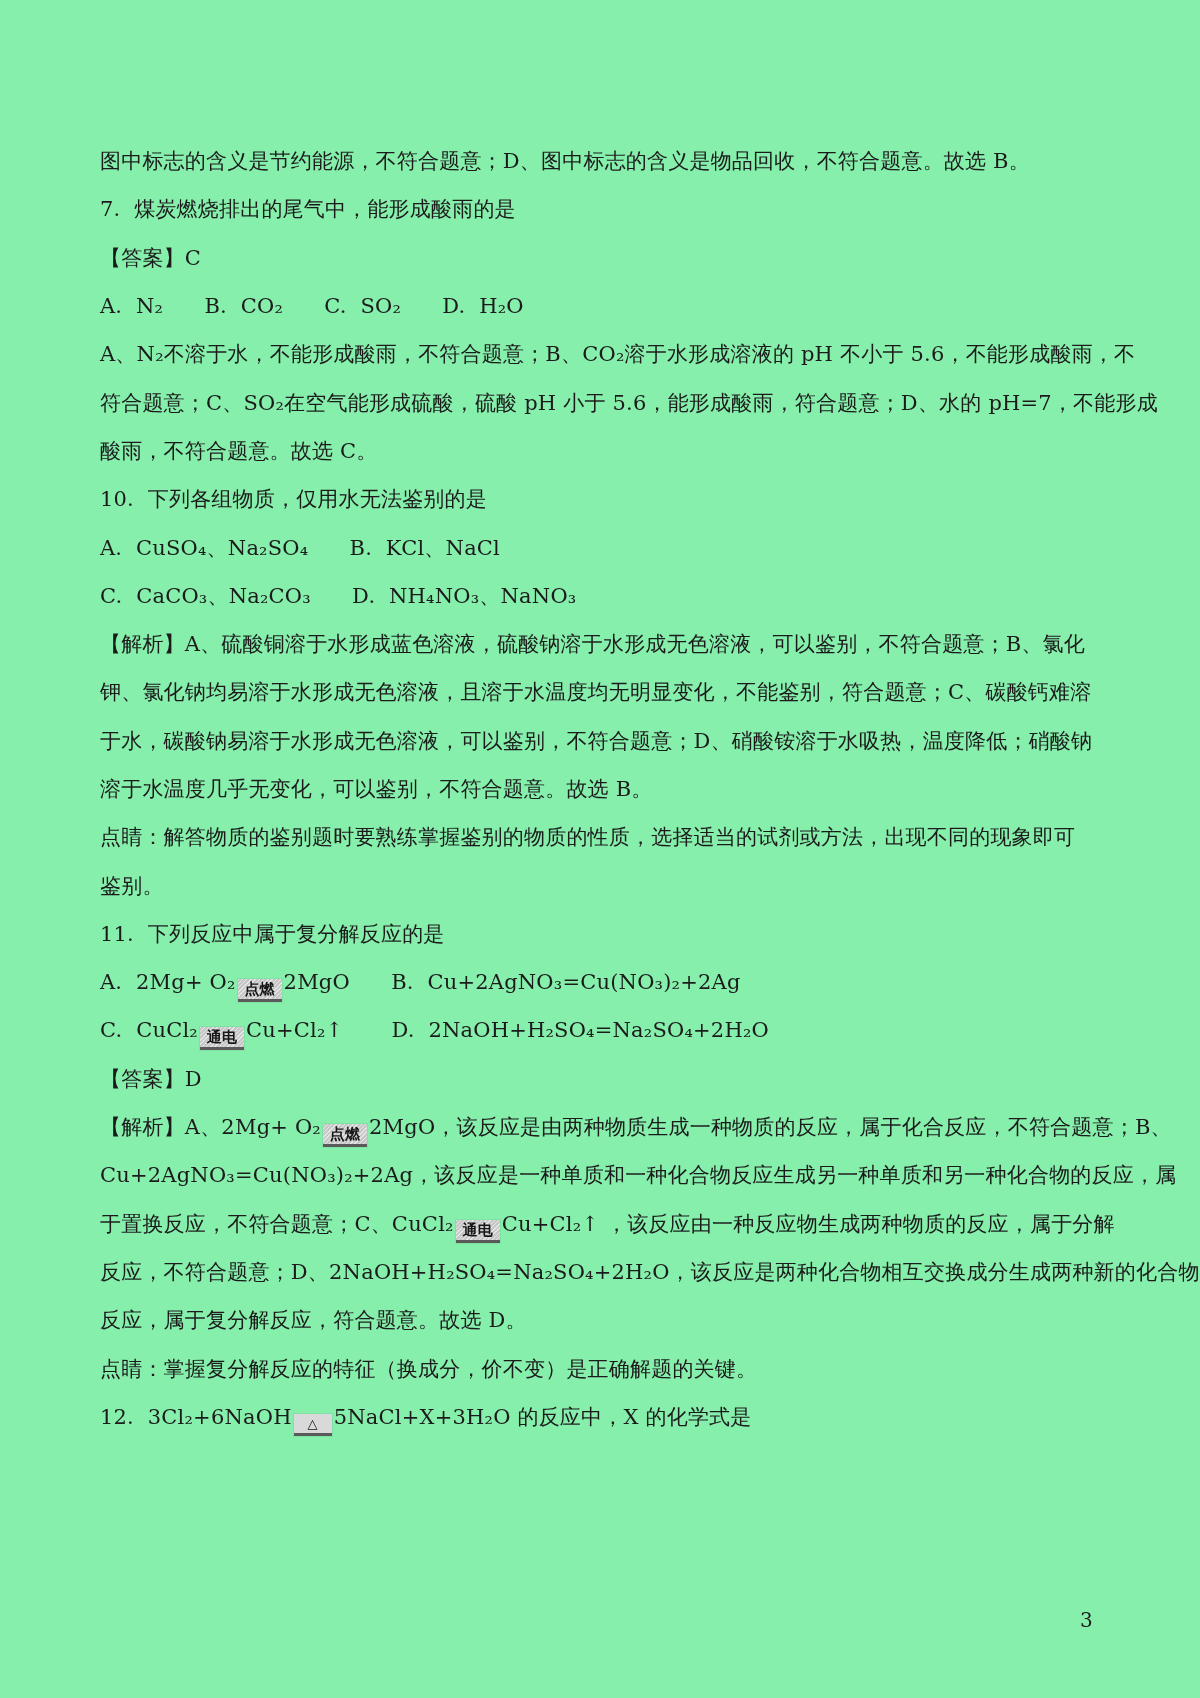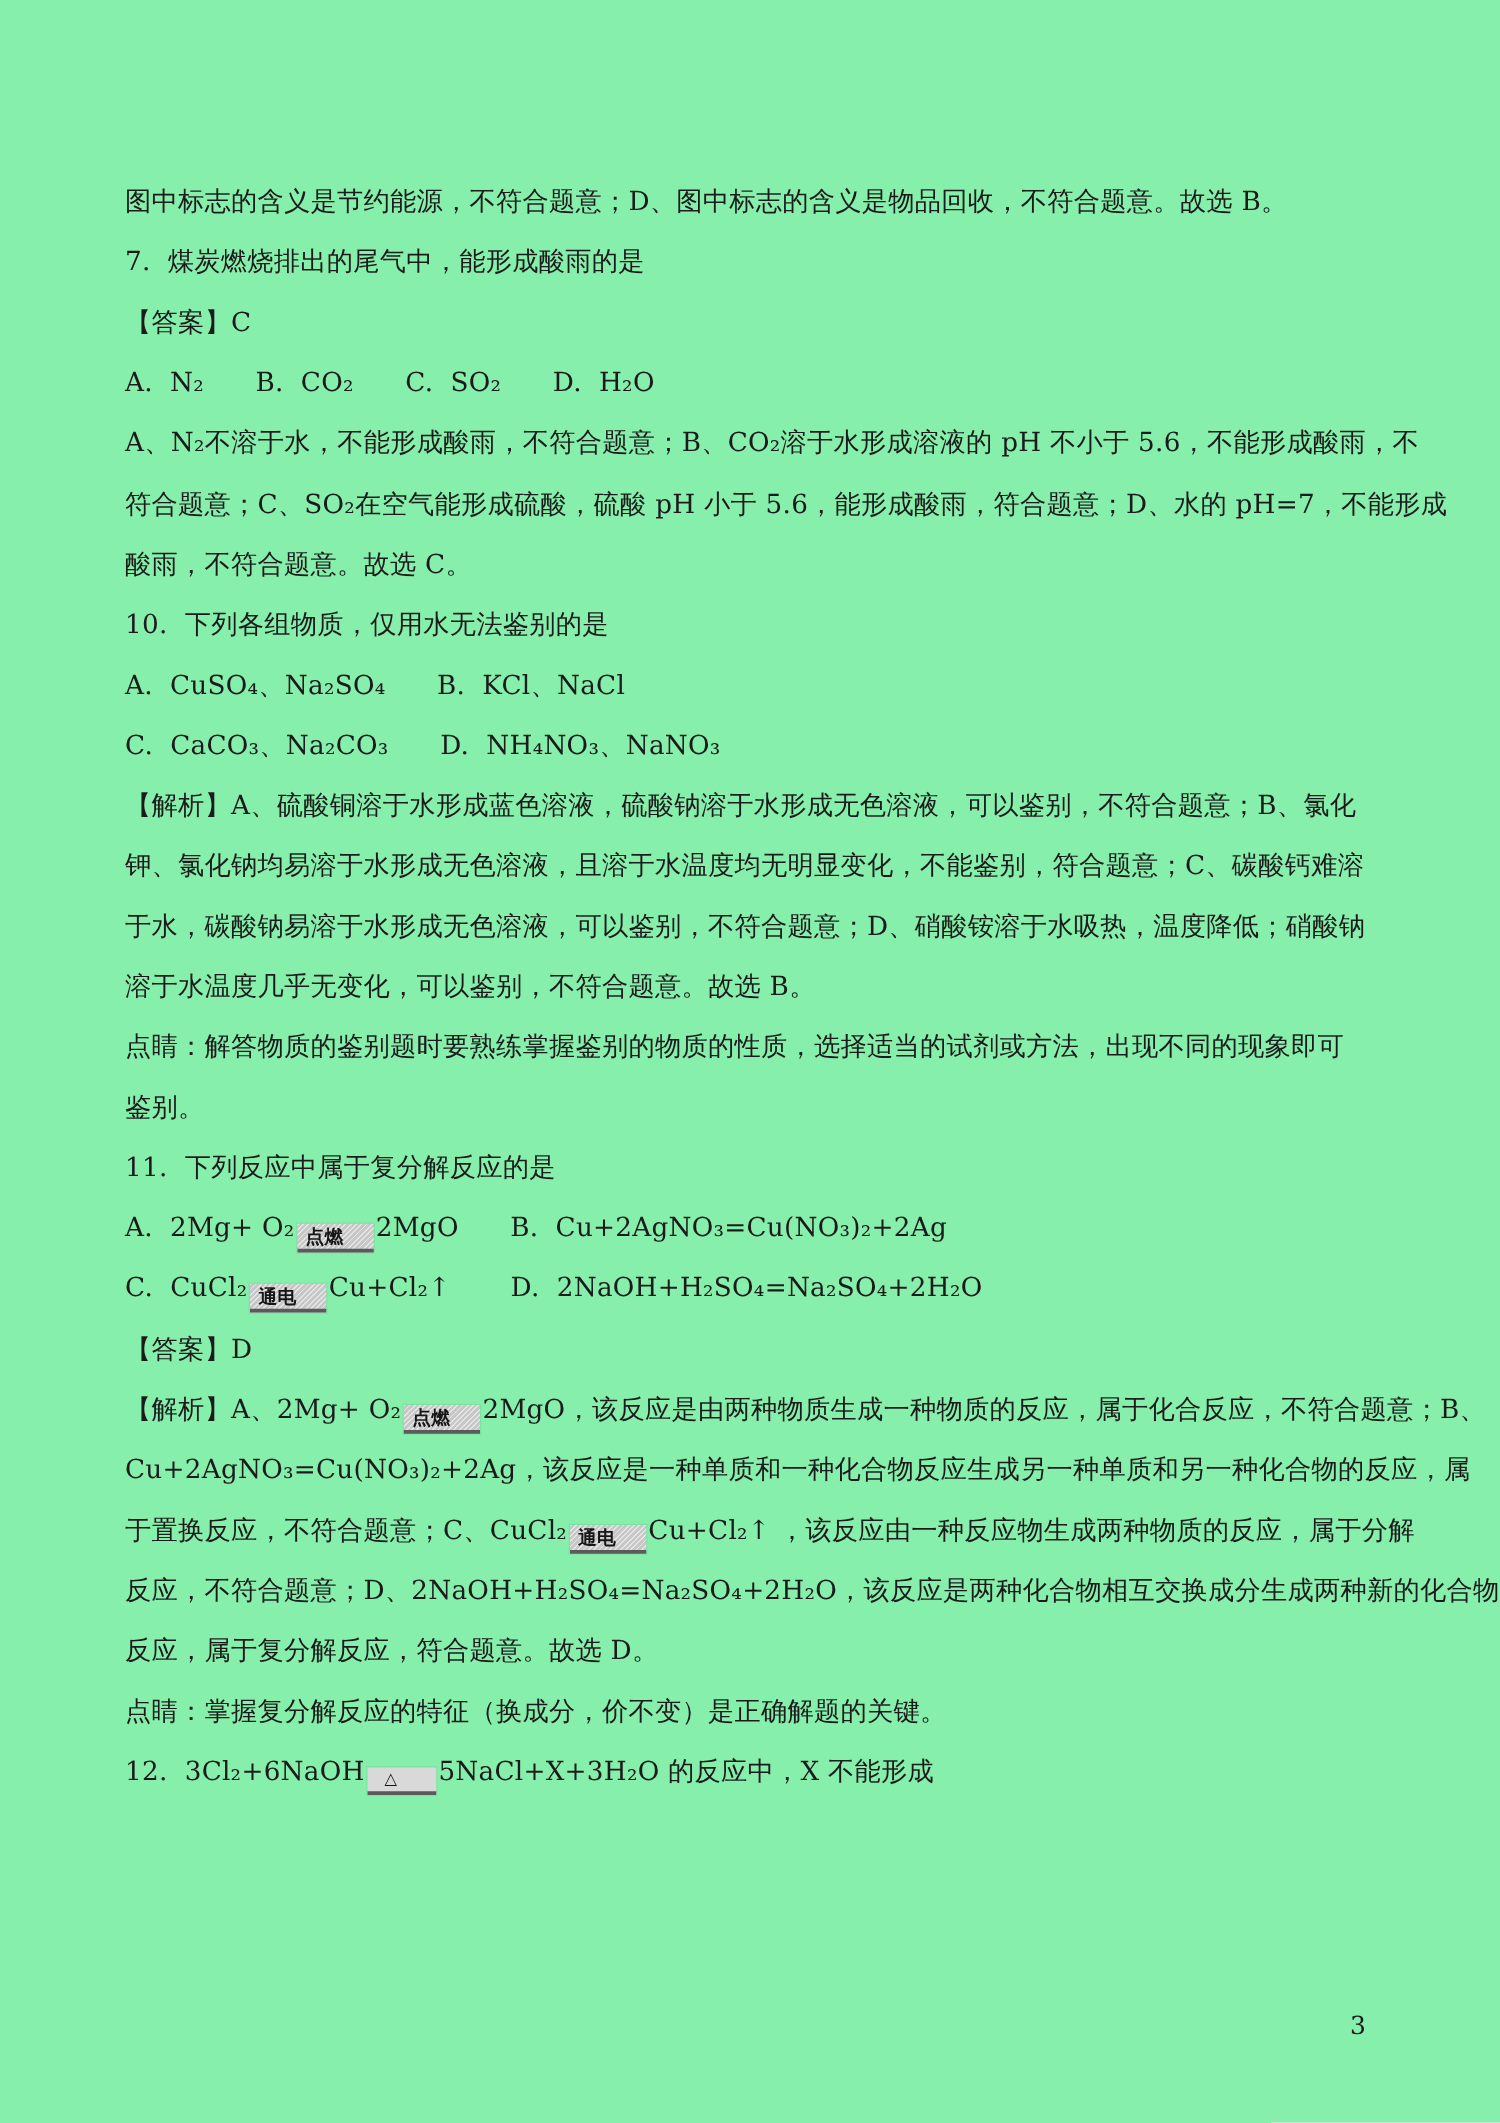--- a/index.html
+++ b/index.html
@@ -30,21 +30,21 @@
   .run { white-space: pre; }
   
   .cond {
     display: flex;
     flex-direction: column;
     align-items: center;
     justify-content: flex-end;
     background: #cfcfcf;
     background-image: repeating-linear-gradient(135deg, rgba(255,255,255,0.45) 0 1px, rgba(0,0,0,0.04) 1px 3px);
     border-bottom: 3px solid #5a5a5a;
-    padding: 2px 21px 1px 4px;
+    padding: 2px 4px 1px 4px;
     margin: 0 2px;
     font-weight: 700;
     font-size: 15px;
     line-height: 17px;
     color: #161616;
     min-width: 36px;
     text-align: center;
     transform: translateY(8px);
     box-shadow: 0 0 0 1px rgba(0,0,0,0.05);
   }
@@ -87,16 +87,16 @@
       <div class="line"><span class="run">11.  下列反应中属于复分解反应的是</span></div>
       <div class="line"><span class="run">A.  2Mg+ O₂</span><span class="cond"><span class="cond-label">点燃</span></span><span class="run">2MgO      B.  Cu+2AgNO₃=Cu(NO₃)₂+2Ag</span></div>
       <div class="line"><span class="run">C.  CuCl₂</span><span class="cond"><span class="cond-label">通电</span></span><span class="run">Cu+Cl₂↑       D.  2NaOH+H₂SO₄=Na₂SO₄+2H₂O</span></div>
       <div class="line"><span class="run">【答案】D</span></div>
       <div class="line"><span class="run">【解析】A、2Mg+ O₂</span><span class="cond"><span class="cond-label">点燃</span></span><span class="run">2MgO，该反应是由两种物质生成一种物质的反应，属于化合反应，不符合题意；B、</span></div>
       <div class="line"><span class="run">Cu+2AgNO₃=Cu(NO₃)₂+2Ag，该反应是一种单质和一种化合物反应生成另一种单质和另一种化合物的反应，属</span></div>
       <div class="line"><span class="run">于置换反应，不符合题意；C、CuCl₂</span><span class="cond"><span class="cond-label">通电</span></span><span class="run">Cu+Cl₂↑ ，该反应由一种反应物生成两种物质的反应，属于分解</span></div>
       <div class="line"><span class="run">反应，不符合题意；D、2NaOH+H₂SO₄=Na₂SO₄+2H₂O，该反应是两种化合物相互交换成分生成两种新的化合物的</span></div>
       <div class="line"><span class="run">反应，属于复分解反应，符合题意。故选 D。</span></div>
       <div class="line"><span class="run">点睛：掌握复分解反应的特征（换成分，价不变）是正确解题的关键。</span></div>
-      <div class="line"><span class="run">12.  3Cl₂+6NaOH</span><span class="cond delta"><span class="cond-label">△</span></span><span class="run">5NaCl+X+3H₂O 的反应中，X 不能形成</span></div>
+      <div class="line"><span class="run">12.  3Cl₂+6NaOH</span><span class="cond delta"><span class="cond-label">△</span></span><span class="run">5NaCl+X+3H₂O 的反应中，X 的化学式是</span></div>
     </div>
   <div class="page-number">3</div>
 </div>
 
 </body></html>

